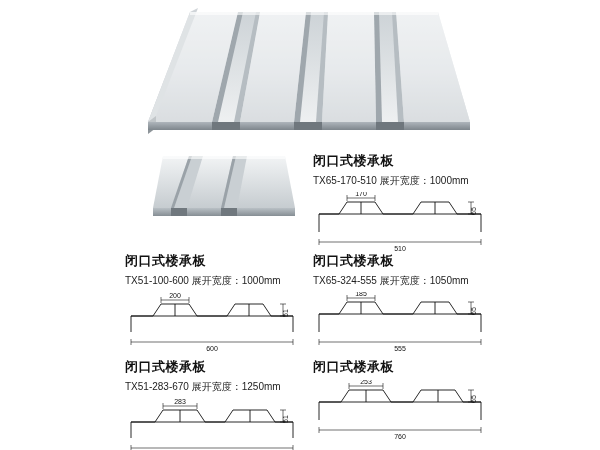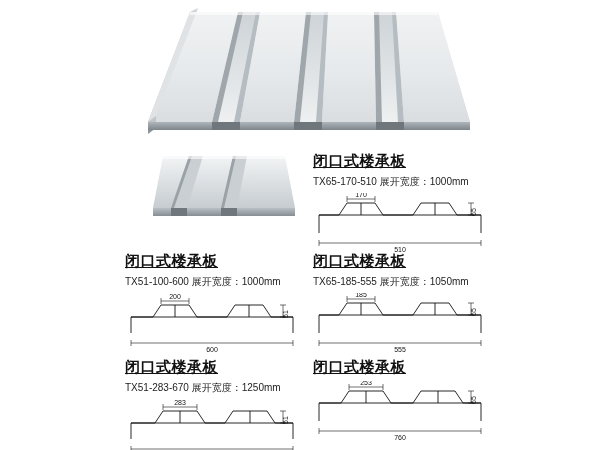--- a/index.html
+++ b/index.html
@@ -13,24 +13,23 @@
   .photo{
     position:absolute;
     left:130px;top:4px;width:340px;height:130px;
   }
   .photo svg, .small-photo svg, .deck svg{display:block;}
   .small-photo{
     position:absolute;left:145px;top:150px;width:150px;height:75px;
   }
   .panel{position:absolute;}
   .panel .title{
-    font-size:15px;font-weight:bold;color:#111;
+    font-size:13px;font-weight:bold;color:#111;
     letter-spacing:0.5px;
     margin:0 0 4px 0;
-    text-decoration:underline;
   }
   .panel .sub{
     font-size:10px;color:#222;margin:0 0 4px 0;white-space:nowrap;
   }
   .panel .deck{width:175px;height:62px;}
   
   #p-tx65-170{left:313px;top:152px;}
   #p-tx51-200{left:125px;top:252px;}
   #p-tx65-185{left:313px;top:252px;}
   #p-tx51-283{left:125px;top:358px;}
@@ -156,21 +155,21 @@
       <path class="dimline" d="M158,12 L158,24 M155,12 L161,12 M155,24 L161,24"></path>
       <text class="dimtext" x="163" y="21" text-anchor="middle" transform="rotate(-90 163 21)">51</text>
       <path class="dimline" d="M6,50 L168,50 M6,47 L6,53 M168,47 L168,53"></path>
       <text class="dimtext" x="87" y="59" text-anchor="middle">600</text>
     </svg>
   </div>
 </div>
 
 <div class="panel" id="p-tx65-185">
   <div class="title">闭口式楼承板</div>
-  <div class="sub"><span>TX65-185-555</span> <span>展开宽度：</span><span>1050mm</span></div>
+  <div class="sub"><span>TX65-324-555</span> <span>展开宽度：</span><span>1050mm</span></div>
   <div class="deck">
     <svg width="175" height="62" viewBox="0 0 175 62">
       <path class="profile" d="M6,40 L6,22 L26,22 L34,10 L62,10 L70,22 L100,22 L108,10 L136,10 L144,22 L168,22 L168,40"></path>
       <path class="profile" d="M6,22 L168,22"></path>
       <path class="profile" d="M48,10 L48,22 M122,10 L122,22"></path>
       <path class="dimline" d="M34,6 L62,6 M34,3 L34,9 M62,3 L62,9"></path>
       <text class="dimtext" x="48" y="4" text-anchor="middle">185</text>
       <path class="dimline" d="M158,10 L158,22 M155,10 L161,10 M155,22 L161,22"></path>
       <text class="dimtext" x="163" y="19" text-anchor="middle" transform="rotate(-90 163 19)">65</text>
       <path class="dimline" d="M6,50 L168,50 M6,47 L6,53 M168,47 L168,53"></path>

